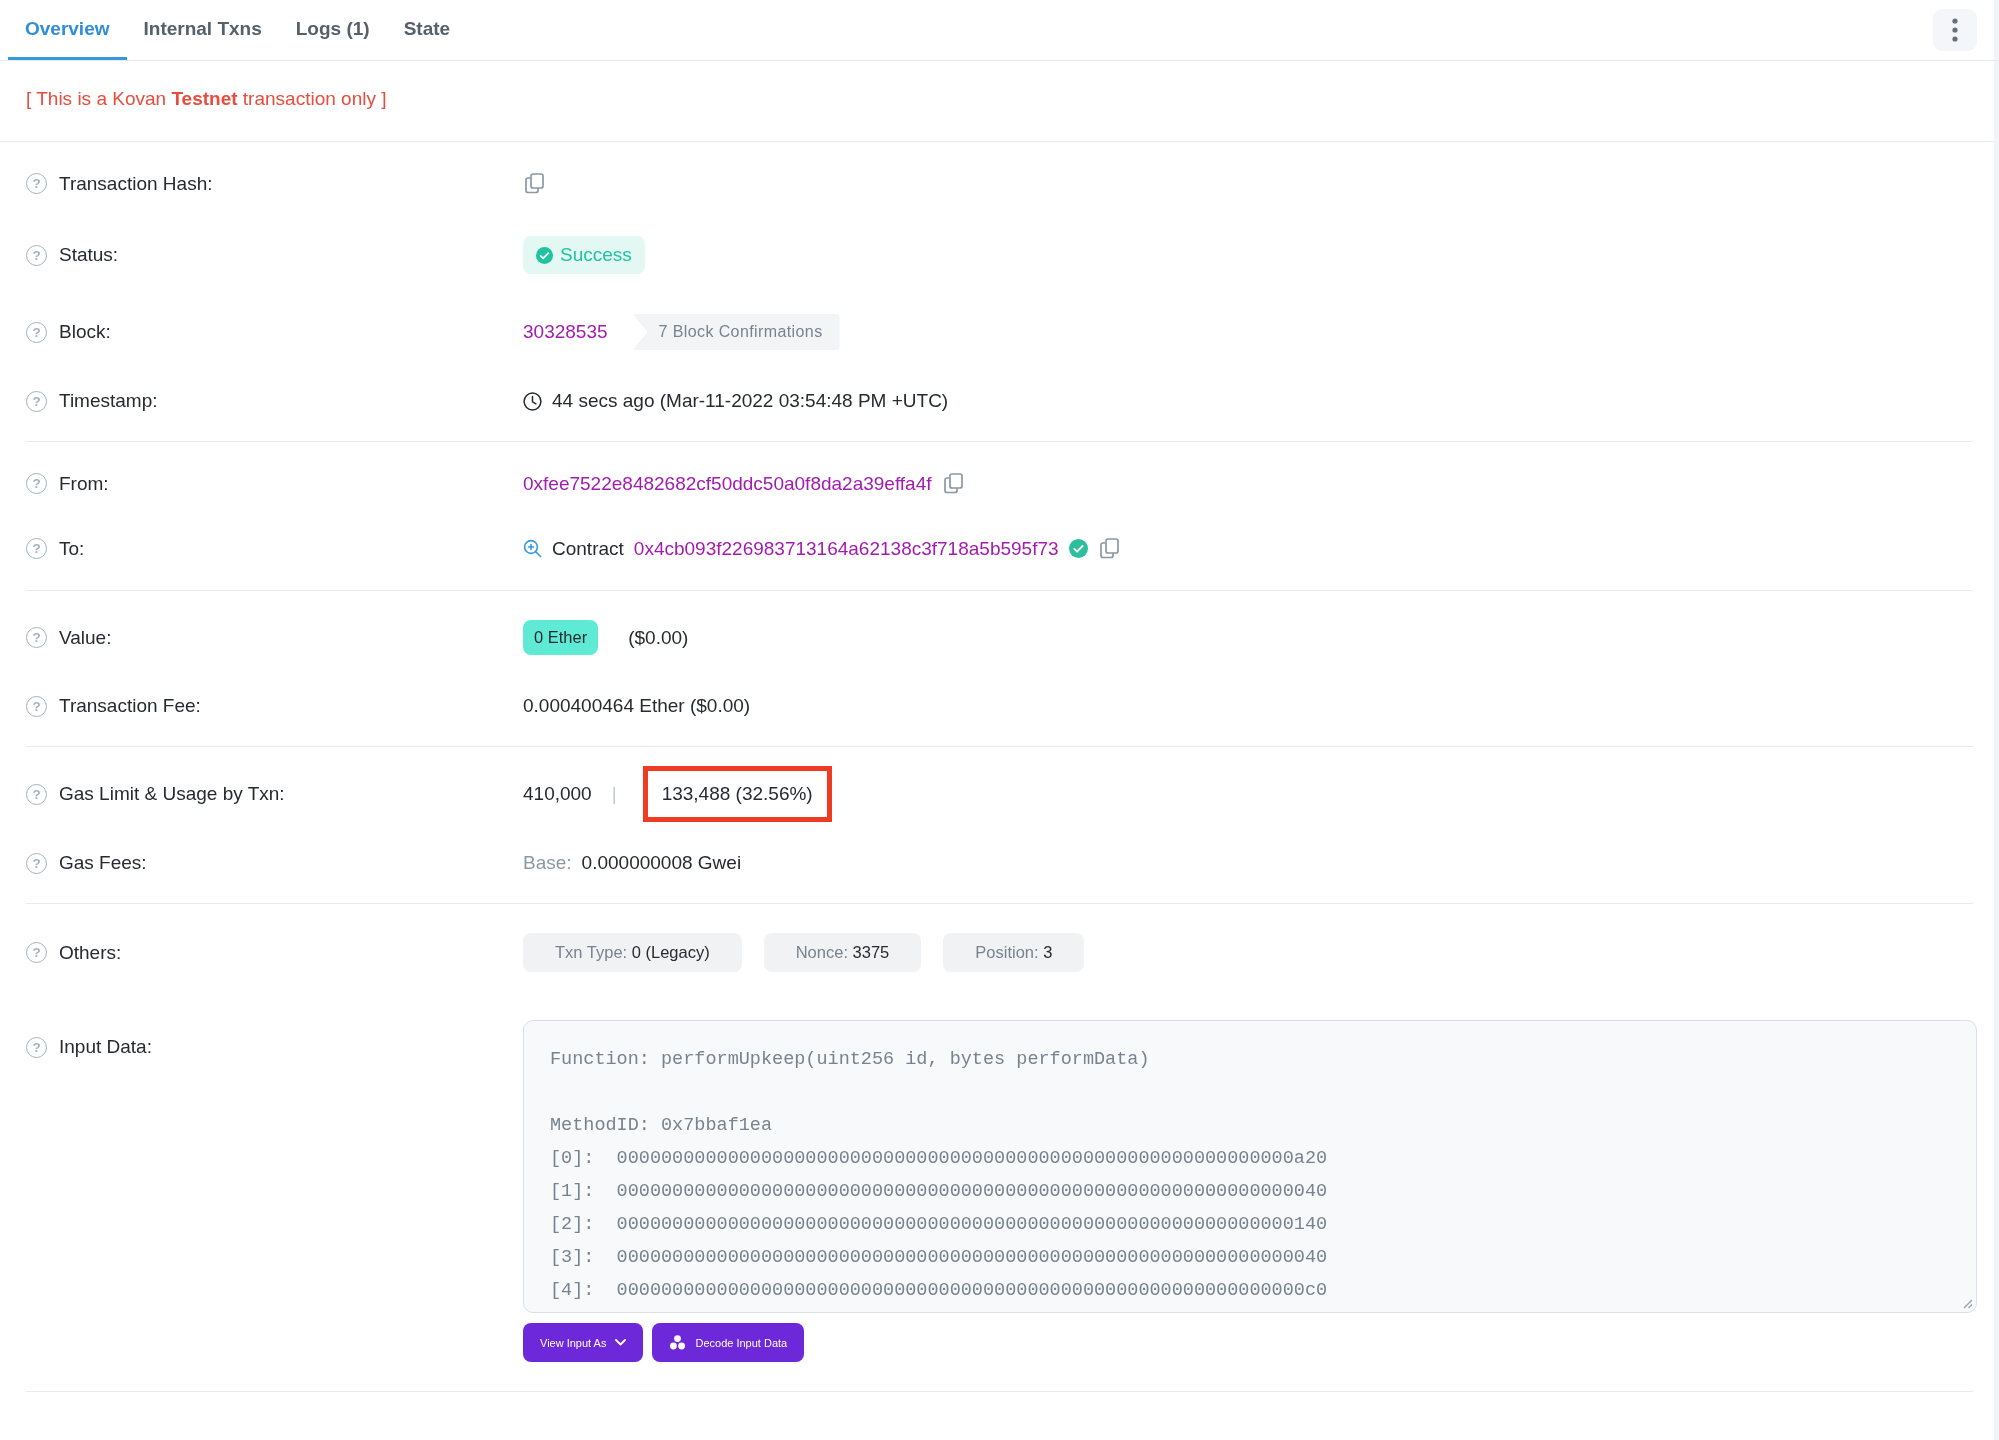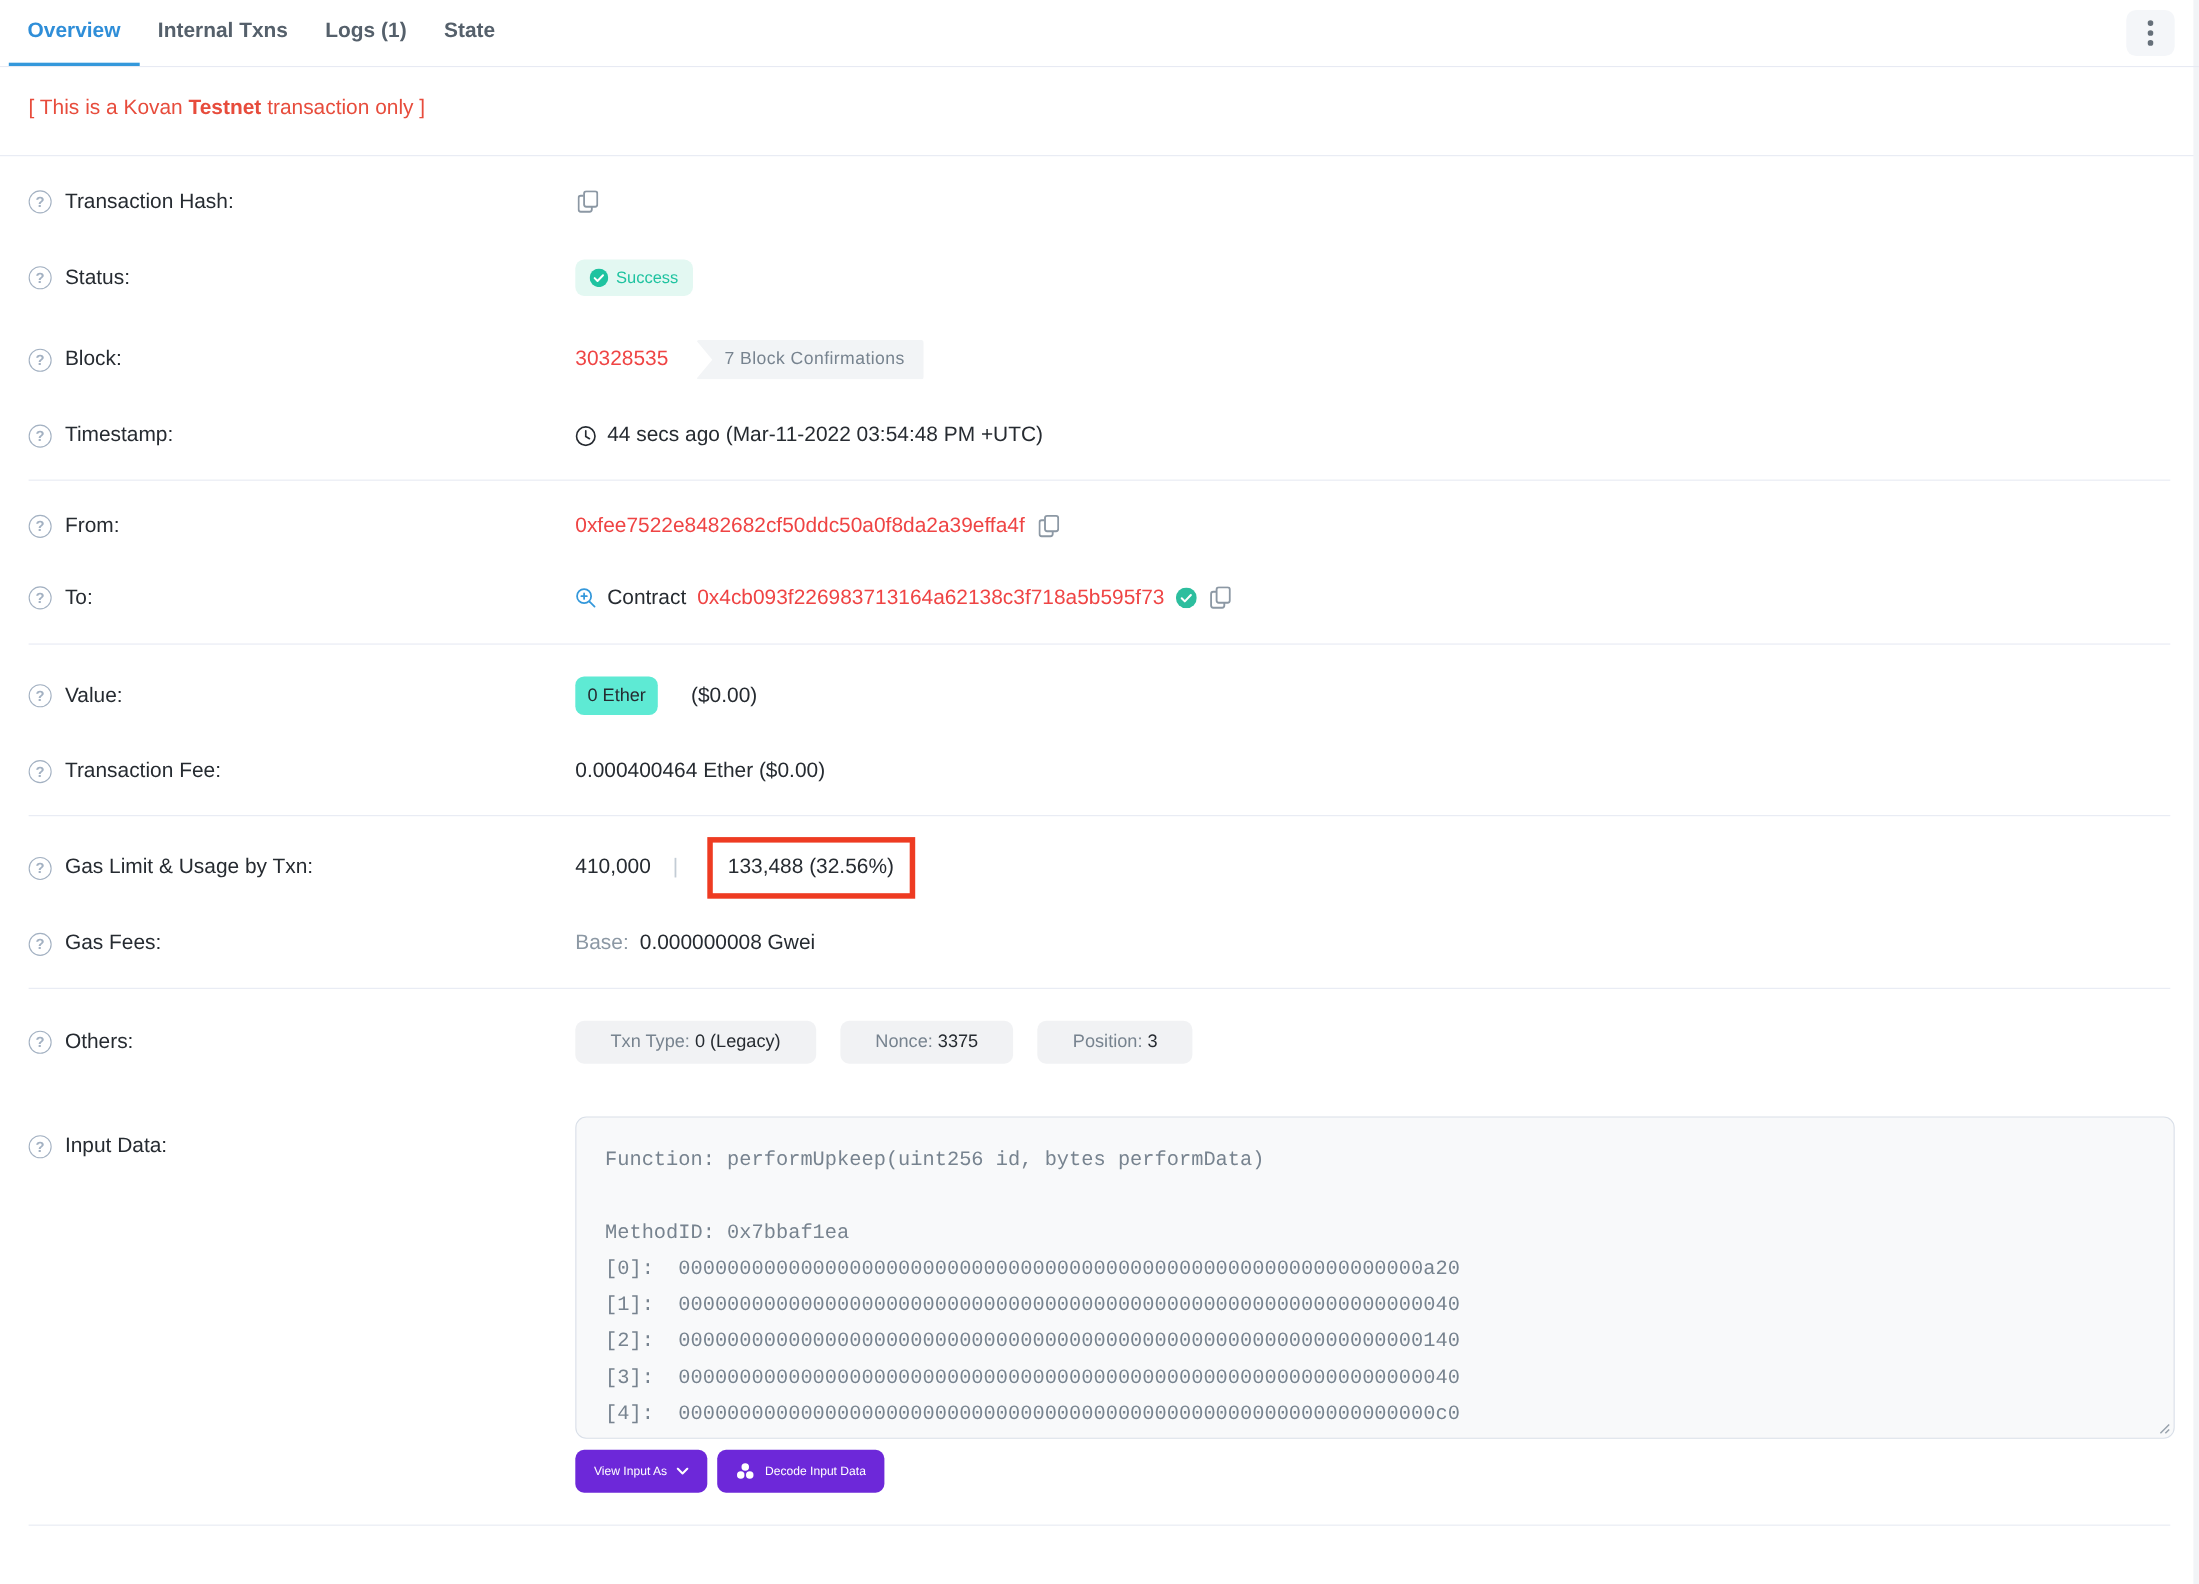--- a/index.html
+++ b/index.html
@@ -25,27 +25,27 @@
   .section.last { border-bottom:1px solid #e7eaf3; }
   .row { display:flex; align-items:center; padding:20px 0; }
   .row.top { align-items:flex-start; }
   .row-label { width:497px; flex:none; display:flex; align-items:center; gap:12px; }
   .row-value { display:flex; align-items:center; gap:10px; flex:1; min-width:0; }
 
   .qicon { width:21px; height:21px; flex:none; border:1.5px solid #a3b1c2; border-radius:50%;
     color:#a3b1c2; font-size:13.5px; font-weight:700; display:inline-flex; align-items:center; justify-content:center; }
   .qicon::before { content:"?"; }
 
-  a.link { color:#ef4444; text-decoration:none; cursor:pointer; }
+  a.link { color:#a21caf; text-decoration:none; cursor:pointer; }
 
   .icon-btn { background:none; border:none; cursor:pointer; display:inline-flex; align-items:center; padding:2px; }
 
   
   .badge-success { display:inline-flex; align-items:center; gap:7px; background:#e3f8f2; color:#1fc3a0;
-    font-size:15px; font-weight:400; padding:8px 13px; border-radius:8px; }
+    font-size:19px; font-weight:400; padding:8px 13px; border-radius:8px; }
   .badge-confirm { margin-left:15px; background:#f2f4f6; color:#77838f; font-size:16px; letter-spacing:.4px;
     padding:9px 17px 9px 26px; border-radius:3px;
     clip-path:polygon(0 0, 100% 0, 100% 100%, 0 100%, 15px 50%); }
   .badge-gray { background:#5eead4; border-radius:8px; padding:8px 11px; font-size:16.5px; color:#262b31; }
   .badge-kv { background:#f1f2f4; border-radius:8px; padding:10px 32px; font-size:16.5px; color:#262b31; margin-right:12px; }
   .badge-kv .k { color:#77838f; }
 
   .muted { color:#8c98a4; }
   .sep-bar { color:#c3ccd5; padding:0 10px; }
 

